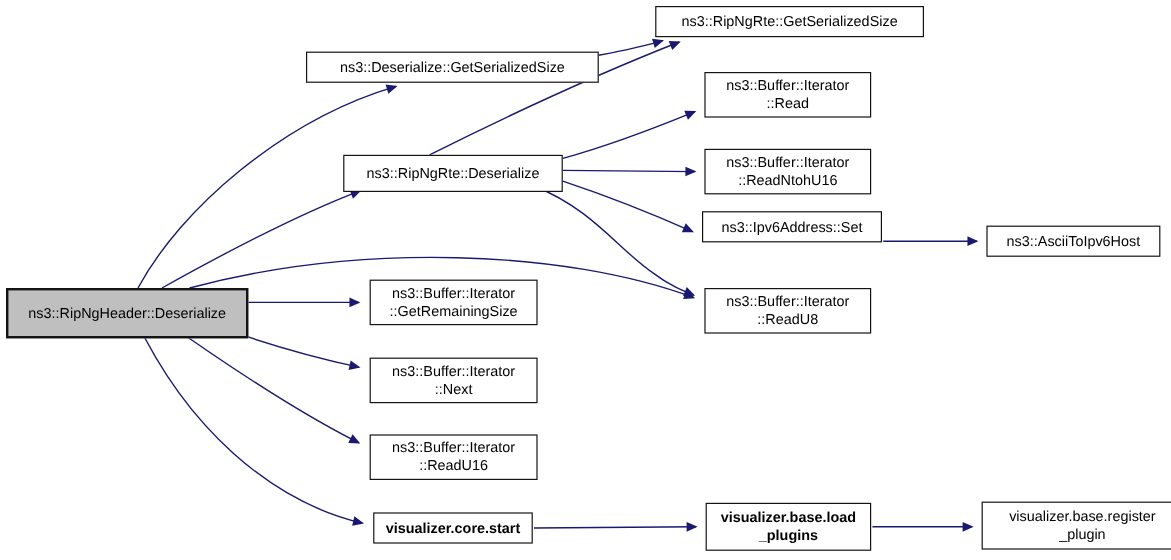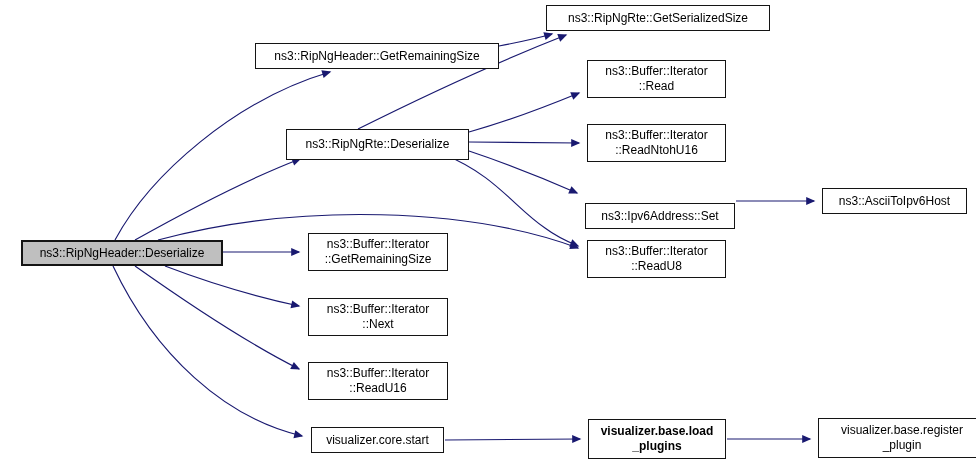--- a/index.html
+++ b/index.html
@@ -65,37 +65,37 @@
         <path d="M469,132 C505,122 545,107 579,93" fill="none" stroke="#191970" stroke-width="1.15" marker-end="url(#arrowhead)"></path>
         <path d="M469,142 L579,143" fill="none" stroke="#191970" stroke-width="1.15" marker-end="url(#arrowhead)"></path>
         <path d="M469,151 C505,163 543,178 577,193" fill="none" stroke="#191970" stroke-width="1.15" marker-end="url(#arrowhead)"></path>
         <path d="M445,155 C495,175 515,208 545,228 C557,237 566,241 578,246" fill="none" stroke="#191970" stroke-width="1.15" marker-end="url(#arrowhead)"></path>
         <path d="M736,201 L814,201" fill="none" stroke="#191970" stroke-width="1.15" marker-end="url(#arrowhead)"></path>
         <path d="M445,440 L580,439" fill="none" stroke="#191970" stroke-width="1.15" marker-end="url(#arrowhead)"></path>
         <path d="M727,439 L810,439" fill="none" stroke="#191970" stroke-width="1.15" marker-end="url(#arrowhead)"></path>
       </g>
   </svg>
   <div id="node-layer">
-      <div class="node highlight" style="left: 21px; top: 240px; width: 202px; height: 26px;">ns3::RipNgHeader::Deserialize</div>
-      <div class="node" style="left: 255px; top: 43px; width: 244px; height: 26px;">ns3::RipNgHeader::GetRemainingSize</div>
+      <div class="node highlight" style="left: 5px; top: 240px; width: 202px; height: 42px;">ns3::RipNgHeader::Deserialize</div>
+      <div class="node" style="left: 255px; top: 43px; width: 244px; height: 26px;">ns3::Deserialize::GetSerializedSize</div>
       <div class="node" style="left: 546px; top: 5px; width: 224px; height: 26px;">ns3::RipNgRte::GetSerializedSize</div>
       <div class="node" style="left: 286px; top: 129px; width: 183px; height: 31px;">ns3::RipNgRte::Deserialize</div>
       <div class="node" style="left: 587px; top: 60px; width: 139px; height: 38px;">ns3::Buffer::Iterator
 ::Read</div>
       <div class="node" style="left: 587px; top: 124px; width: 139px; height: 38px;">ns3::Buffer::Iterator
 ::ReadNtohU16</div>
-      <div class="node" style="left: 585px; top: 203px; width: 150px; height: 26px;">ns3::Ipv6Address::Set</div>
+      <div class="node" style="left: 585px; top: 176px; width: 150px; height: 26px;">ns3::Ipv6Address::Set</div>
       <div class="node" style="left: 587px; top: 240px; width: 139px; height: 38px;">ns3::Buffer::Iterator
 ::ReadU8</div>
       <div class="node" style="left: 822px; top: 188px; width: 145px; height: 26px; text-align: center;">ns3::AsciiToIpv6Host</div>
       <div class="node" style="left: 308px; top: 233px; width: 140px; height: 38px;">ns3::Buffer::Iterator
 ::GetRemainingSize</div>
       <div class="node" style="left: 308px; top: 298px; width: 140px; height: 38px;">ns3::Buffer::Iterator
 ::Next</div>
       <div class="node" style="left: 308px; top: 362px; width: 140px; height: 38px;">ns3::Buffer::Iterator
 ::ReadU16</div>
-      <div class="node" style="left: 311px; top: 427px; width: 133px; height: 26px;">visualizer.core.start</div>
+      <div class="node" style="left: 311px; top: 427px; width: 133px; height: 26px; font-weight: bold;">visualizer.core.start</div>
       <div class="node" style="left: 588px; top: 419px; width: 138px; height: 40px; font-weight: bold;">visualizer.base.load
 _plugins</div>
       <div class="node" style="left: 818px; top: 418px; width: 168px; height: 40px;">visualizer.base.register
 _plugin</div>
     </div>
 </div>
 
 </body></html>

